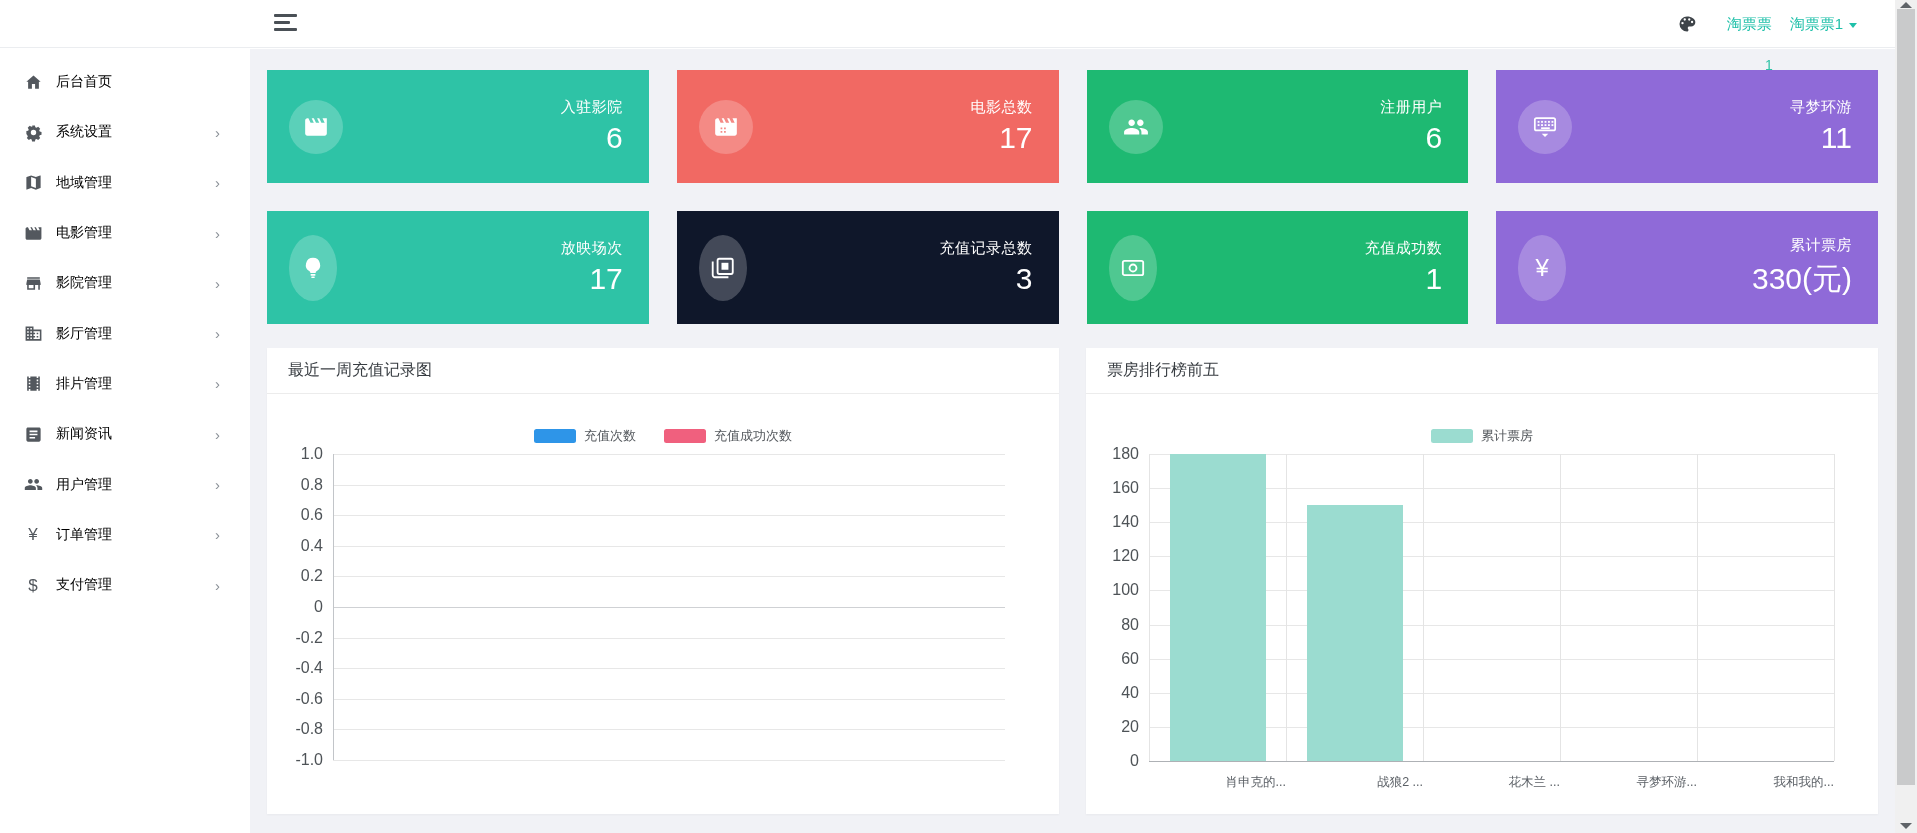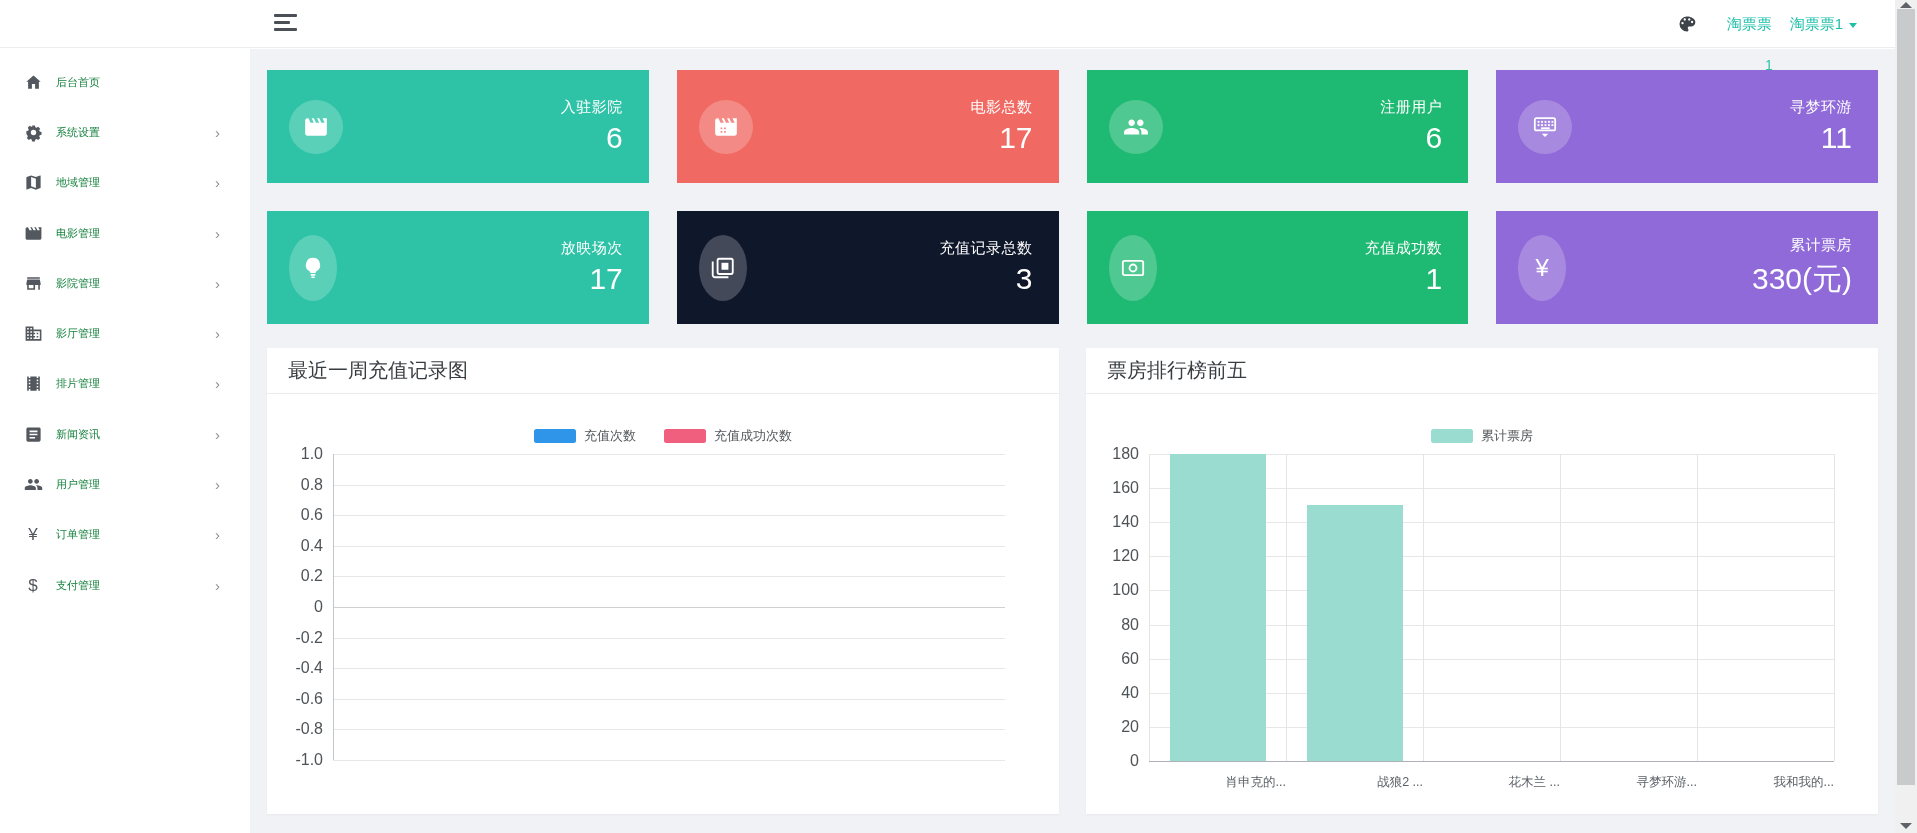--- a/index.html
+++ b/index.html
@@ -21,21 +21,21 @@
     border-top:5.5px solid #1fc0a9;margin-top:2px;}
 
   
   .sidebar{position:absolute;left:0;top:49px;width:250px;height:784px;background:#fff;z-index:4;}
   .side-nav{padding-top:8px;}
   .side-item{height:50.3px;display:flex;align-items:center;cursor:pointer;position:relative;}
   .s-icon{width:20px;height:20px;margin-left:23px;color:#53585e;display:flex;
     align-items:center;justify-content:center;flex:none;}
   .s-icon svg{width:19px;height:19px;display:block;}
   .s-icon .txt-icon{font-size:17px;line-height:1;color:#53585e;}
-  .s-label{margin-left:13px;font-size:11px;color:#15803d;}
+  .s-label{margin-left:13px;font-size:14px;color:#000000;}
   .s-chevron{position:absolute;right:30px;color:#8a9097;font-size:15px;line-height:1;}
 
   
   .content{position:absolute;left:250px;top:49px;width:1645px;height:784px;
     background:#f1f2f6;overflow:hidden;}
   .badge-one{position:absolute;left:1515px;top:8px;color:#2ec3a6;font-size:14px;z-index:3;}
 
   .cards{position:absolute;left:17px;top:21px;width:1611px;display:grid;
     grid-template-columns:repeat(4,1fr);column-gap:32px;row-gap:25px;gap:28px;}
   .stat-card{height:113px;display:flex;align-items:center;color:#fff;}
@@ -44,21 +44,21 @@
   .icon-circle.tall{width:48px;height:66px;}
   .icon-circle svg{width:26px;height:26px;display:block;}
   .icon-circle .txt-icon{font-size:24px;color:#fff;line-height:1;}
   .stat-meta{margin-left:auto;margin-right:26px;text-align:right;}
   .stat-label{font-size:15px;letter-spacing:.5px;}
   .stat-value{font-size:30px;margin-top:4px;}
 
   .panels{position:absolute;left:17px;top:299px;width:1611px;height:466px;display:flex;column-gap:27px;}
   .panel{width:792px;background:#fff;box-shadow:0 1px 2px rgba(0,0,0,.04);}
   .panel-header{height:46px;border-bottom:1px solid #ececec;display:flex;align-items:center;}
-  .panel-title{margin-left:21px;font-size:20px;color:#383d42;}
+  .panel-title{margin-left:21px;font-size:16px;color:#383d42;}
   .chart-area{position:relative;height:419px;}
 
   .legend{position:absolute;left:0;width:100%;display:flex;justify-content:center;gap:28px;}
   .legend-item{display:flex;align-items:center;gap:8px;cursor:pointer;}
   .legend-swatch{width:42px;height:14px;border-radius:2.5px;}
   .legend-label{font-size:13px;color:#54585d;}
 
   .gridline{position:absolute;height:1px;background:#e7e7e7;}
   .gridline.zero{background:#cfd1d4;}
   .vline{position:absolute;width:1px;background:#e4e4e4;}

